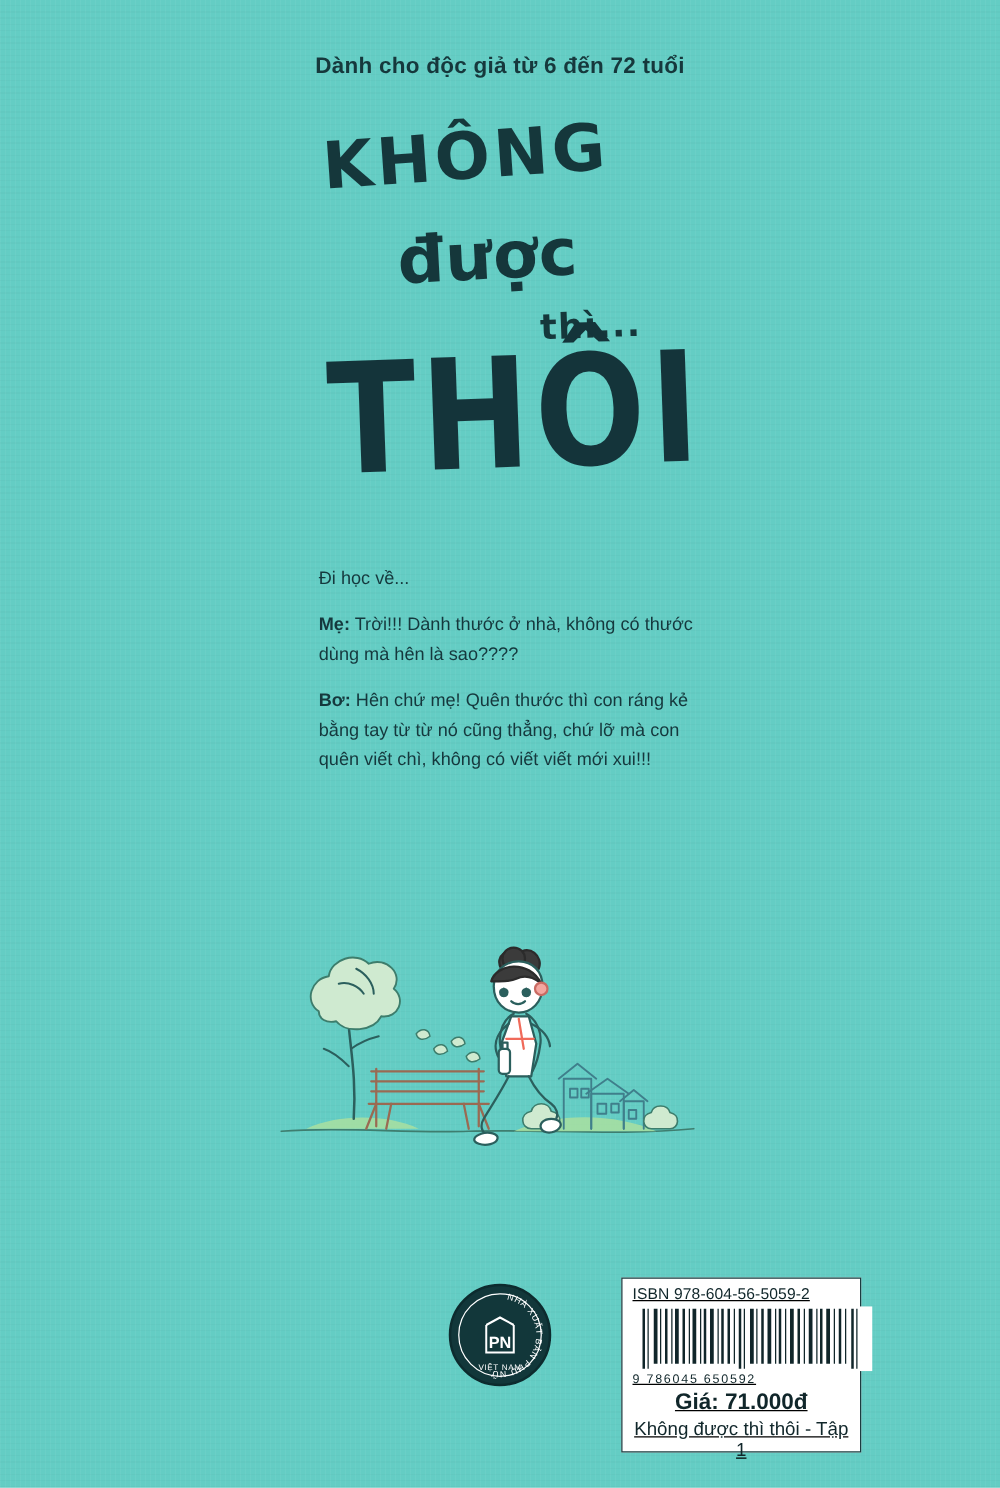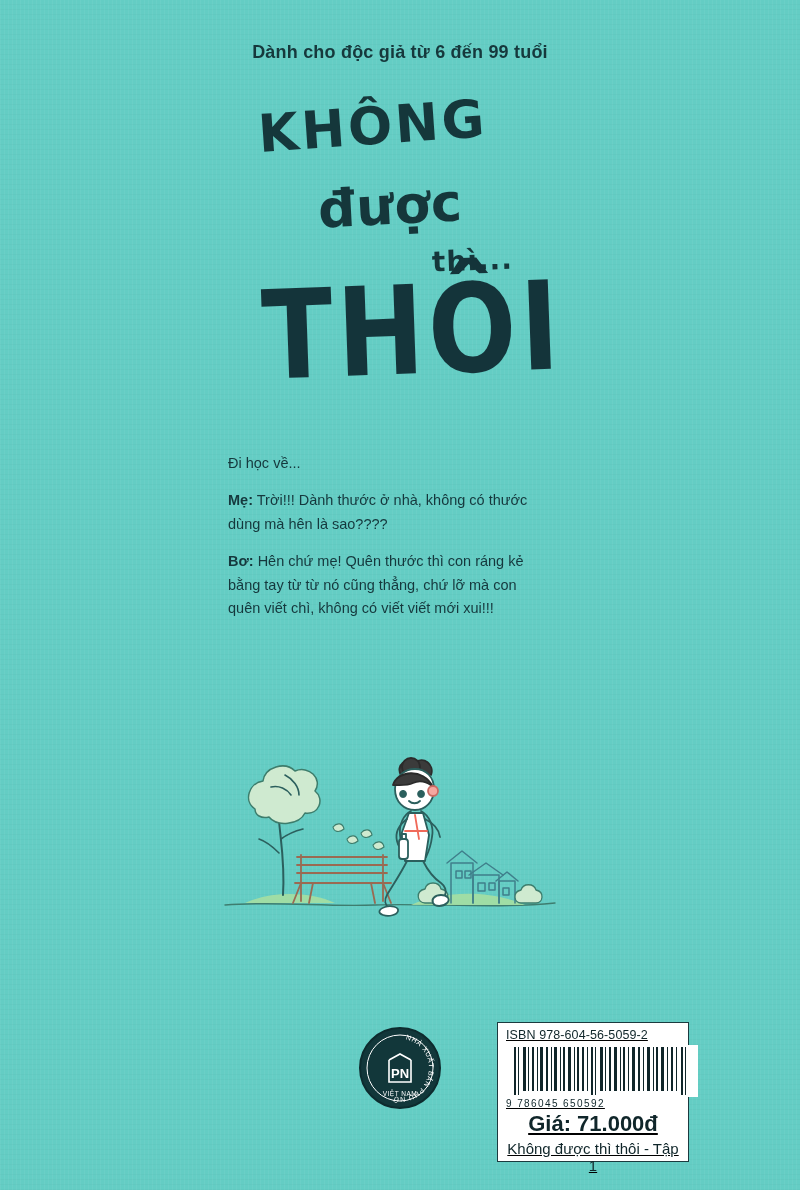--- a/index.html
+++ b/index.html
@@ -84,21 +84,21 @@
     font-family: "DejaVu Sans", sans-serif;
     font-size: 104px;
     font-weight: bold;
     letter-spacing: 4px;
     transform: rotate(-2deg) scaleY(1.18);
     color: #14343a;
   }
   
   .dialogue {
     position: absolute;
-    left: 228px;
+    left: 255px;
     top: 452px;
     width: 320px;
     color: #15383d;
     font-size: 14.5px;
     line-height: 1.62;
   }
   .dialogue .lead {
     margin: 0 0 14px 0;
   }
   .dialogue p.line {
@@ -148,39 +148,39 @@
     width: 192px;
   }
   .barcode-digits {
     font-family: "Liberation Sans", sans-serif;
     font-size: 10px;
     letter-spacing: 1.4px;
     color: #10262a;
     margin-top: 1px;
   }
   .price {
-    font-size: 22px;
+    font-size: 18px;
     font-weight: bold;
     color: #10262a;
     margin-top: 2px;
     text-align: center;
   }
   .booknote {
     font-size: 15px;
     color: #10262a;
     text-align: center;
     margin-top: 3px;
   }
 </style>
 </head>
 <body>
 
 <div class="cover">
 
-  <div class="tagline">Dành cho độc giả từ 6 đến 99 tuổi</div>
+  <div class="tagline">Dành cho độc giả từ 6 đến 72 tuổi</div>
 
   <div class="title-block">
     <div class="t-khong">KHÔNG</div>
     <div class="t-duoc">được</div>
     <div class="t-thi">thì...</div>
     <div class="t-thoi">THÔI</div>
   </div>
 
   <div class="dialogue">
     <p class="lead">Đi học về...</p>

